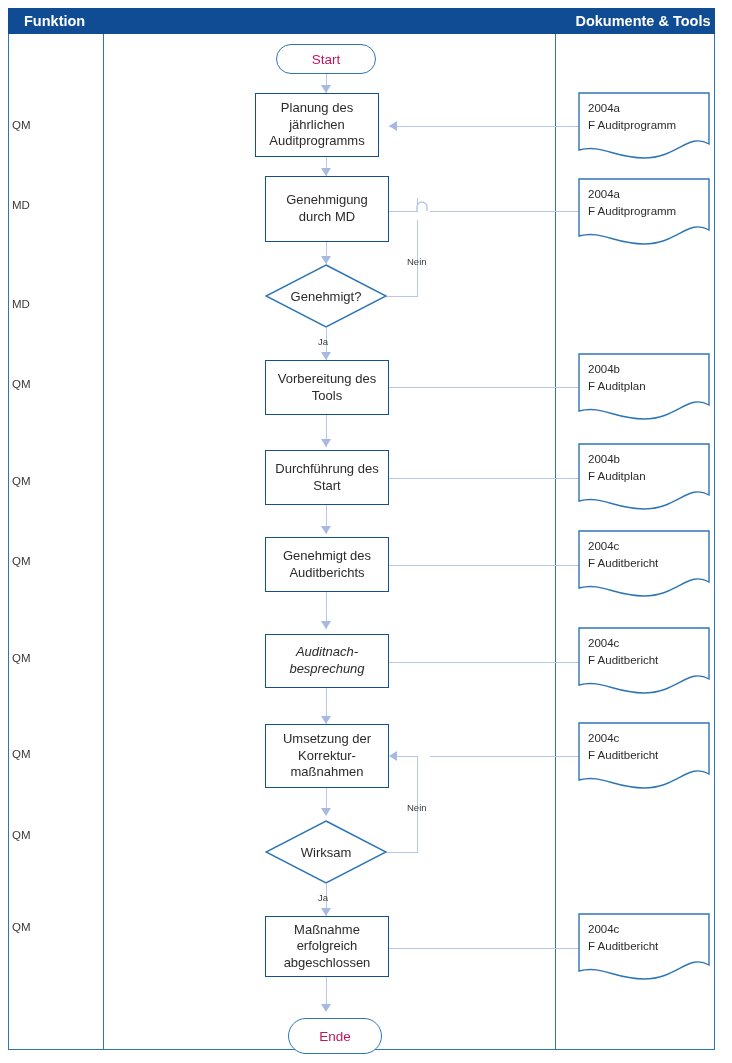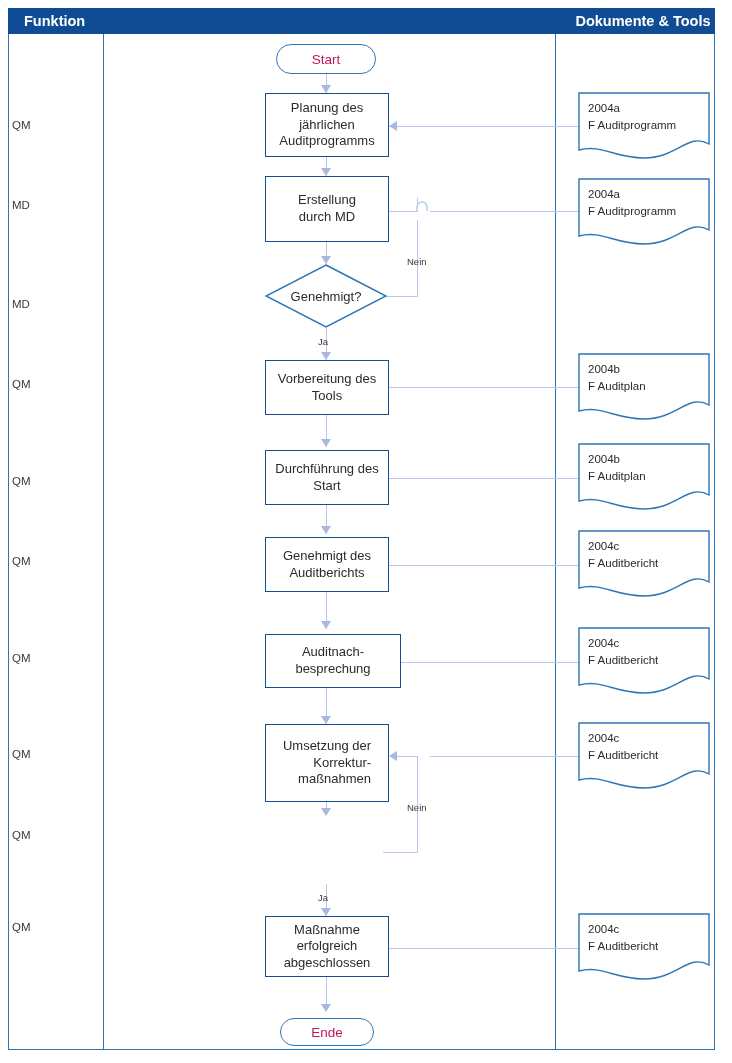--- a/index.html
+++ b/index.html
@@ -122,56 +122,62 @@
   <div class="ln lnh" style="left:430px;top:211px;width:149px;"></div>
   <div class="ln lnh" style="left:389px;top:387px;width:190px;"></div>
   <div class="ln lnh" style="left:389px;top:478px;width:190px;"></div>
   <div class="ln lnh" style="left:389px;top:565px;width:190px;"></div>
   <div class="ln lnh" style="left:389px;top:662px;width:190px;"></div>
   <div class="ln lnh" style="left:430px;top:756px;width:149px;"></div>
   <div class="ln lnh" style="left:389px;top:948px;width:190px;"></div>
 
   <div class="term" style="left:276px;top:44px;width:100px;height:30px;">Start</div>
 
-  <div class="box" style="left:265px;top:93px;width:124px;height:64px;white-space:pre-line;">Planung des
+  <div class="box" style="left:255px;top:93px;width:124px;height:64px;white-space:pre-line;">Planung des
 jährlichen
 Auditprogramms</div>
 
-  <div class="box" style="left:265px;top:176px;width:124px;height:66px;white-space:pre-line;">Erstellung
+  <div class="box" style="left:265px;top:176px;width:124px;height:66px;white-space:pre-line;">Genehmigung
 durch MD</div>
 
   <div class="diamond" style="left:265px;top:264px;width:122px;height:64px;">
     <svg width="122" height="64" style="position:absolute;left:0;top:0;">
       <polygon points="61,1 121,32 61,63 1,32" fill="#ffffff" stroke="#2E75B6" stroke-width="1.5"></polygon>
     </svg>
     <div class="lbl">Genehmigt?</div>
   </div>
 
   <div class="box" style="left:265px;top:360px;width:124px;height:55px;white-space:pre-line;">Vorbereitung des
 Tools</div>
 
   <div class="box" style="left:265px;top:450px;width:124px;height:55px;white-space:pre-line;">Durchführung des
 Start</div>
 
   <div class="box" style="left:265px;top:537px;width:124px;height:55px;white-space:pre-line;">Genehmigt des
 Auditberichts</div>
 
-  <div class="box" style="left:265px;top:634px;width:136px;height:54px;white-space:pre-line;">Auditnach-
+  <div class="box" style="left:265px;top:634px;width:124px;height:54px;white-space:pre-line;font-style:italic;">Auditnach-
 besprechung</div>
 
-  <div class="box" style="left:265px;top:724px;width:124px;height:78px;white-space:pre-line;text-align:right;">Umsetzung der
+  <div class="box" style="left:265px;top:724px;width:124px;height:64px;white-space:pre-line;">Umsetzung der
 Korrektur-
 maßnahmen</div>
 
+  <div class="diamond" style="left:265px;top:820px;width:122px;height:64px;">
+    <svg width="122" height="64" style="position:absolute;left:0;top:0;">
+      <polygon points="61,1 121,32 61,63 1,32" fill="#ffffff" stroke="#2E75B6" stroke-width="1.5"></polygon>
+    </svg>
+    <div class="lbl">Wirksam</div>
+  </div>
 
   <div class="box" style="left:265px;top:916px;width:124px;height:61px;white-space:pre-line;">Maßnahme
 erfolgreich
 abgeschlossen</div>
 
-  <div class="term" style="left:280px;top:1018px;width:94px;height:28px;">Ende</div>
+  <div class="term" style="left:288px;top:1018px;width:94px;height:36px;">Ende</div>
 
   <div class="doc" style="left:578px;top:92px;width:132px;height:68px;">
     <svg width="132" height="68">
       <path d="M1,1 L131,1 L131,52 C110,40 100,66 66,66 C36,66 24,52 1,58 Z" fill="#fff" stroke="#2E75B6" stroke-width="1.4"></path>
     </svg>
     <div class="txt"><span>2004a</span><br><span>F Auditprogramm</span></div>
   </div>
 
   <div class="doc" style="left:578px;top:178px;width:132px;height:68px;">
     <svg width="132" height="68">

